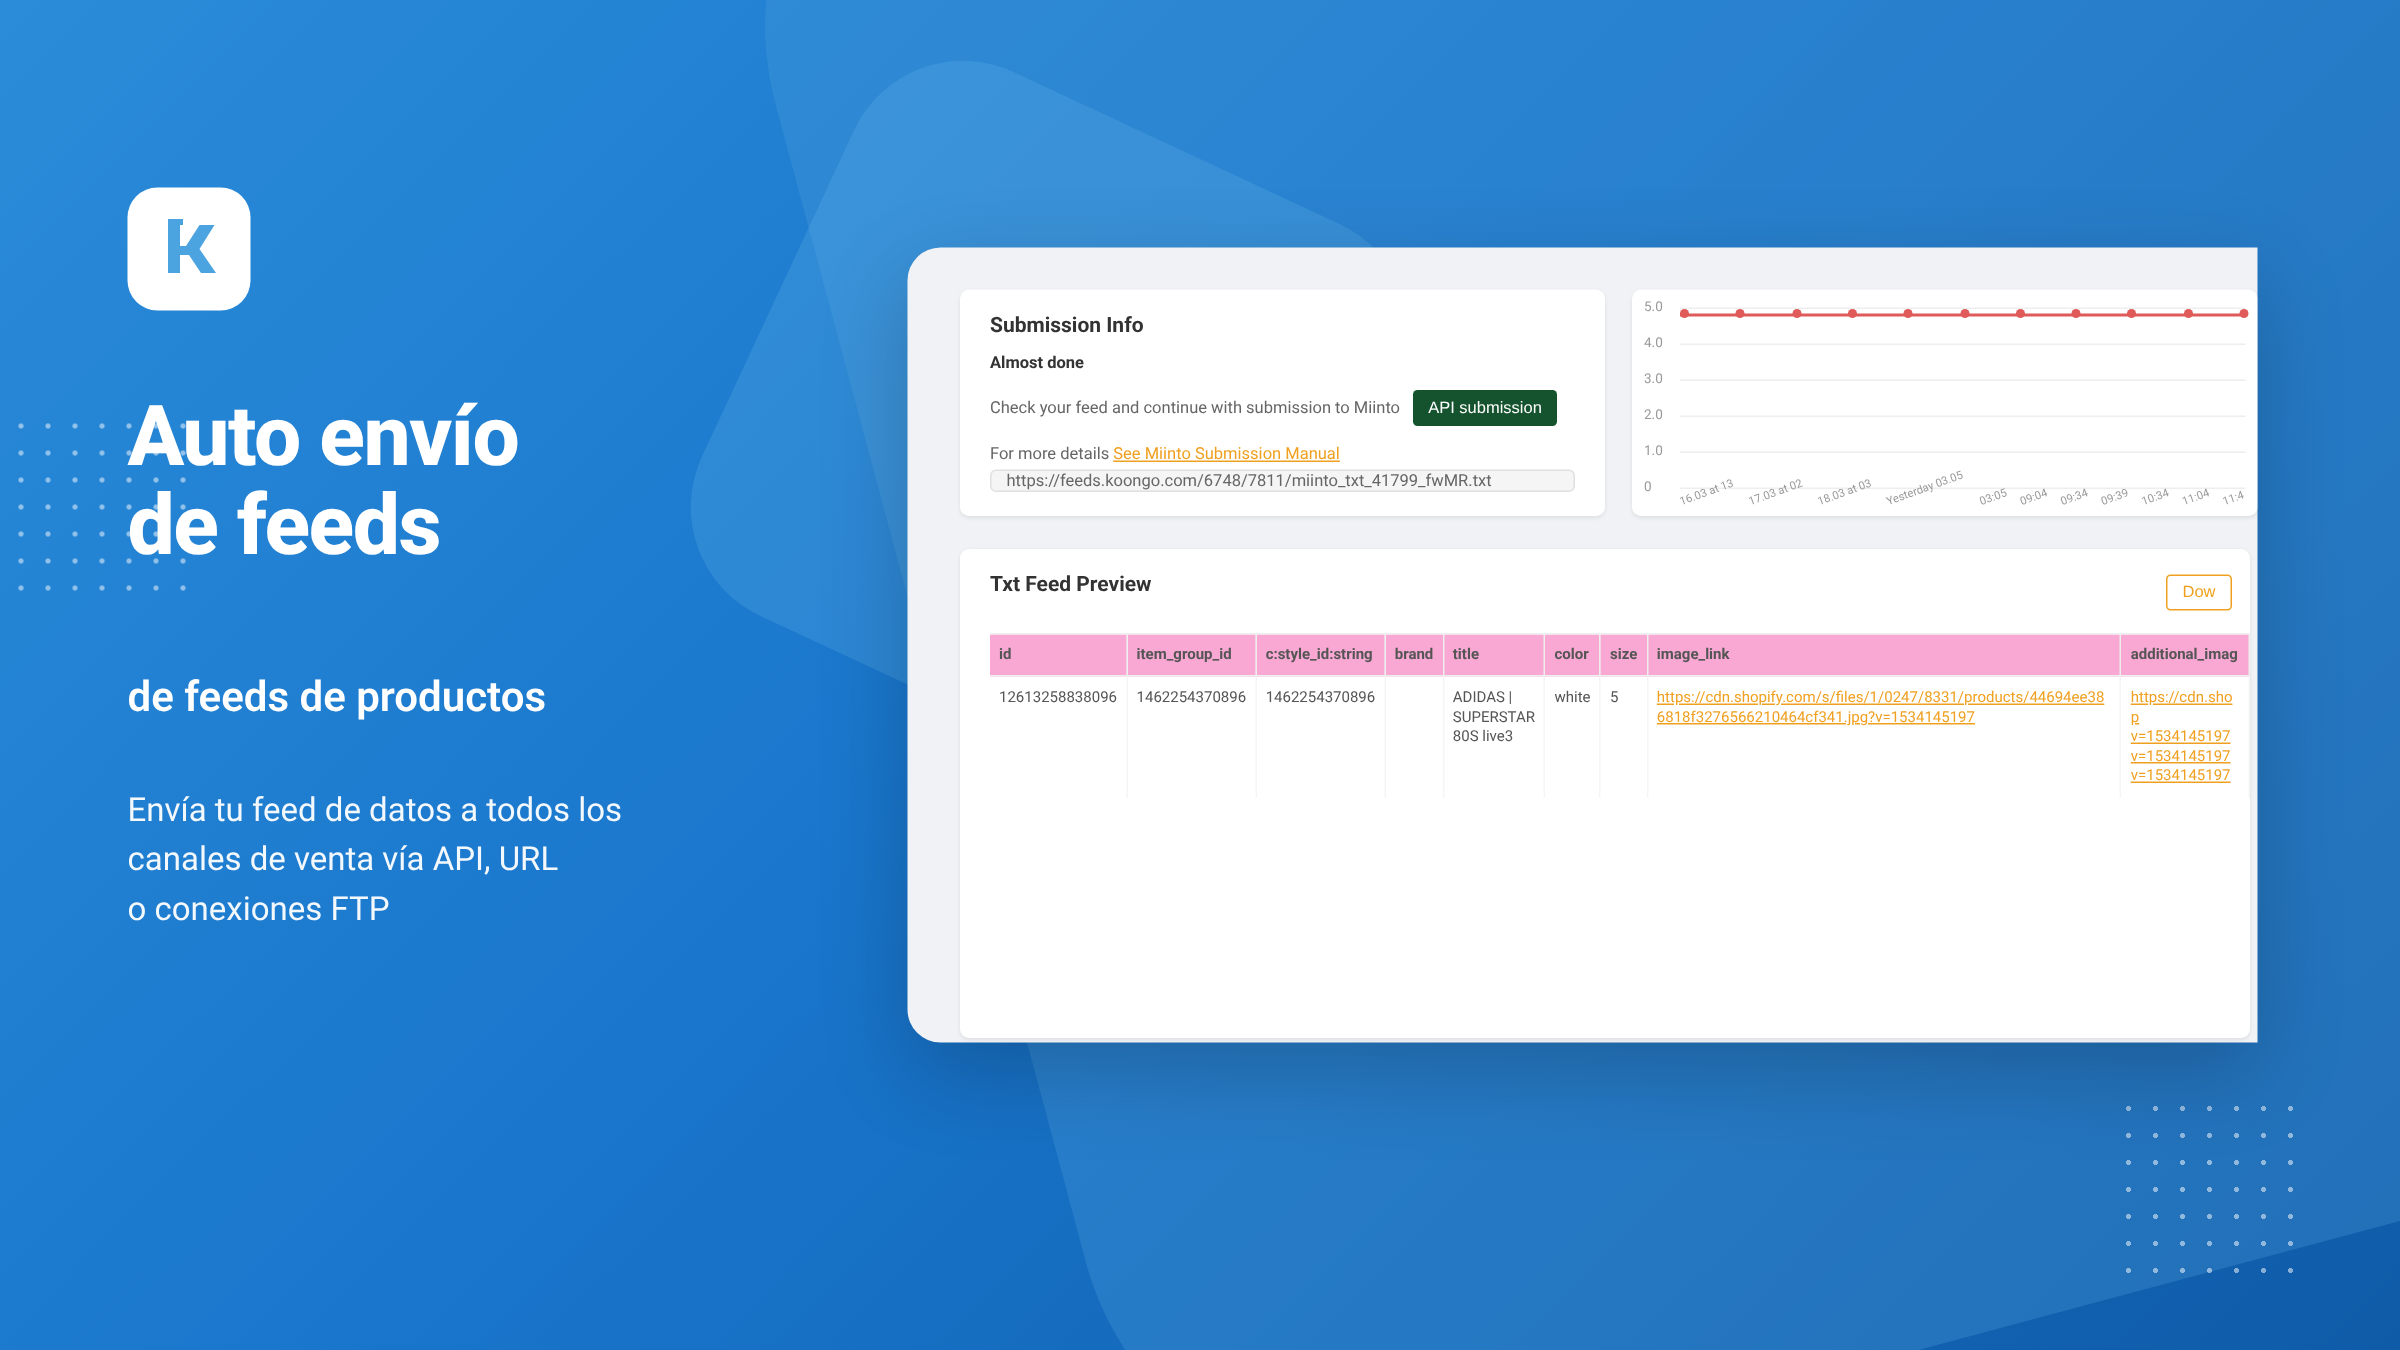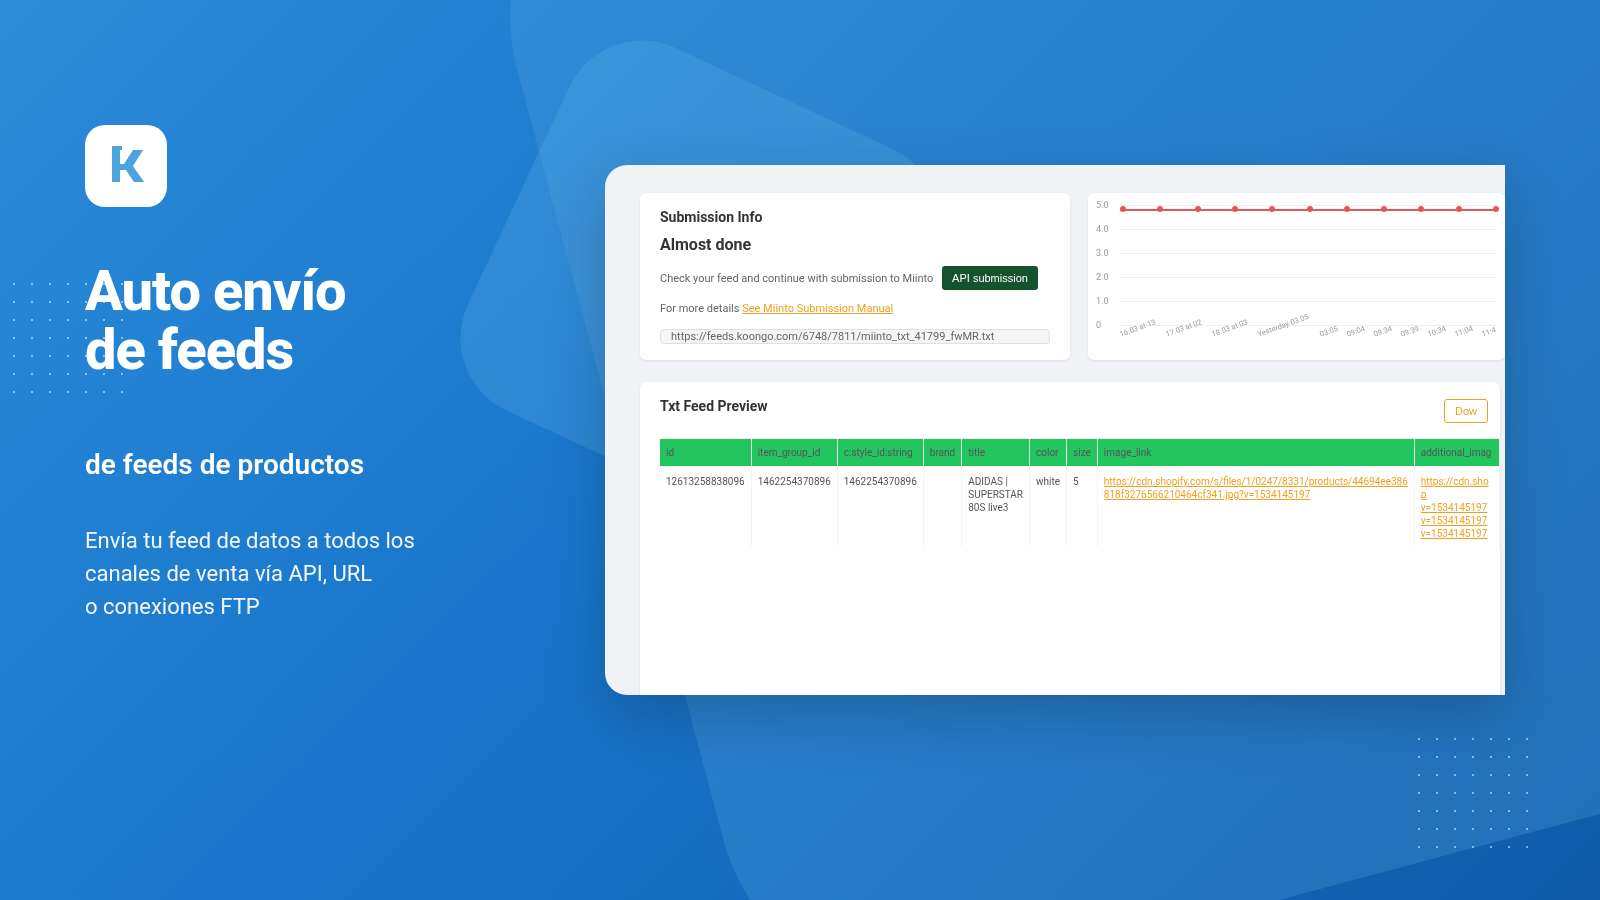--- a/index.html
+++ b/index.html
@@ -15,38 +15,38 @@
 .logo svg{width:48px;height:48px}
 .headline{font-size:56px;font-weight:800;line-height:1.05;letter-spacing:-1px;margin-bottom:32px}
 .subhead{font-size:28px;font-weight:600;line-height:1.25;margin-bottom:42px}
 .body{font-size:22px;font-weight:400;line-height:1.5;color:rgba(255,255,255,0.95)}
 .panel{position:absolute;left:605px;top:165px;width:900px;height:530px;background:#f0f2f5;border-radius:22px 0 0 22px;padding:28px 0 28px 35px;overflow:hidden;box-shadow:0 20px 60px rgba(0,0,0,0.2)}
 .row1{display:flex;gap:18px;margin-bottom:22px}
 .card{background:#fff;border-radius:6px;padding:16px 20px;box-shadow:0 1px 3px rgba(0,0,0,0.08)}
 .card-sub{width:430px}
 .card-chart{flex:1;min-width:0;padding:12px 8px 4px 8px}
 .card-title{font-size:14px;font-weight:700;color:#333;margin-bottom:10px}
-.status{font-size:16px;font-weight:700;color:#333;margin-bottom:12px}
+.status{font-size:11px;font-weight:700;color:#333;margin-bottom:12px}
 .instr{font-size:11px;color:#666;margin-bottom:12px}
 .btn-api{display:inline-block;background:#14532d;color:#fff;font-size:11px;font-weight:500;padding:6px 10px;border-radius:3px;margin-left:6px;border:none;cursor:pointer}
-.detail{font-size:11px;color:#666;margin-bottom:10px}
+.detail{font-size:11px;color:#666;}
 .link{color:#f0a020;text-decoration:underline;cursor:pointer}
 .url-field{width:100%;background:#f5f5f5;border:1px solid #e0e0e0;border-radius:4px;padding:0 10px;font-size:11px;color:#666;font-family:inherit}
 .chart-area{position:relative;height:120px;padding-left:24px}
 .ylabel{position:absolute;left:0;font-size:9px;color:#999;transform:translateY(-50%)}
 .gridline{position:absolute;left:24px;right:0;height:1px;background:#eee}
 .dataline{position:absolute;left:24px;right:0;top:4px;height:2px;background:#e05a5a}
 .datapoint{position:absolute;width:6px;height:6px;background:#e05a5a;border-radius:50%;top:1px}
 .xlabels{position:absolute;bottom:-14px;left:24px;right:0;display:flex;justify-content:space-between}
 .xlabel{font-size:7.5px;color:#999;transform:rotate(-20deg);transform-origin:left;white-space:nowrap}
 .card-table{background:#fff;border-radius:6px;padding:16px 0 0 20px;box-shadow:0 1px 3px rgba(0,0,0,0.08);width:860px}
 .table-head{display:flex;align-items:center;justify-content:space-between;padding-right:12px;margin-bottom:14px}
 .btn-dl{background:#fff;border:1px solid #f0a020;color:#f0a020;font-size:11px;padding:5px 10px;border-radius:3px;cursor:pointer}
 table{width:100%;border-collapse:collapse;font-size:10px}
-th{text-align:left;font-weight:400;color:#555;padding:8px 6px;border-bottom:1px solid #eee;background:#22c55e;border-top:1px solid #eee}
+th{text-align:left;font-weight:700;color:#555;padding:8px 6px;border-bottom:1px solid #eee;background:#f9a8d4;border-top:1px solid #eee}
 td{padding:8px 6px;color:#555;vertical-align:top;line-height:1.3;border-right:1px solid #f5f5f5}
 th{border-right:1px solid #eee}
 .tlink{color:#f0a020;text-decoration:underline;word-break:break-all;cursor:pointer}
 .tbody-area{height:190px}
 </style>
 </head>
 <body>
 
 <div class="bg">
   <div class="shape1"></div>

